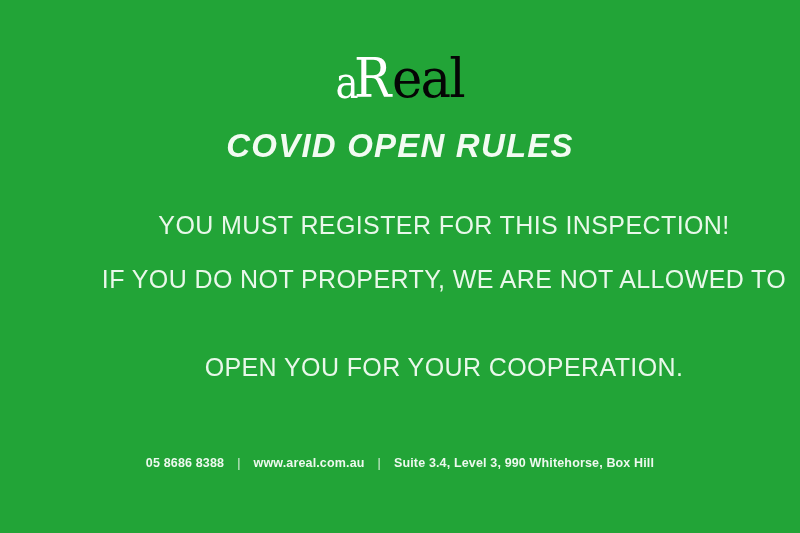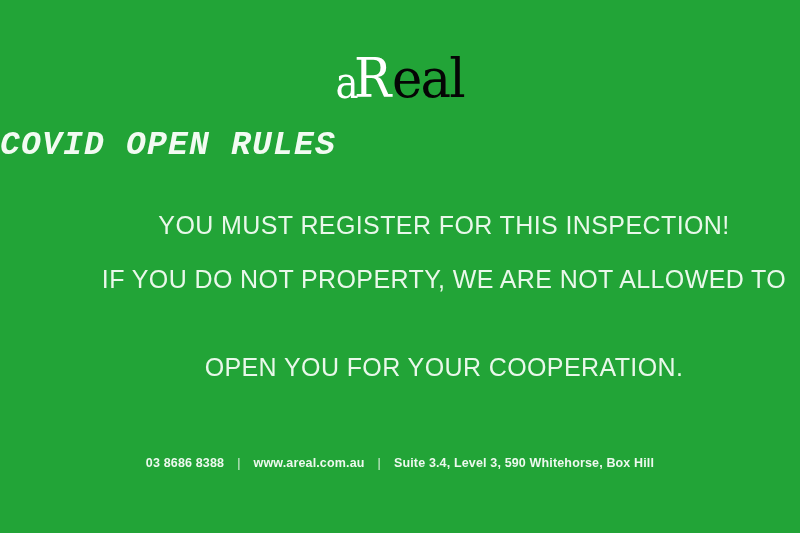--- a/index.html
+++ b/index.html
@@ -71,22 +71,23 @@
     transform: scaleX(0.95);
     transform-origin: left bottom;
   }
 
   
   .headline {
     position: absolute;
     top: 126px;
     left: 0;
     width: 800px;
+    text-align: center;
     color: #f2fbf2;
-    font-family: Liberation Mono, monospace;
+    font-family: Liberation Sans, sans-serif;
     font-weight: 700;
     font-style: italic;
     font-size: 33px;
     letter-spacing: 1.2px;
     line-height: 40px;
   }
 
   
   .body-copy {
     position: absolute;
@@ -148,16 +149,16 @@
 
   <div class="headline">COVID OPEN RULES</div>
 
   <div class="body-copy">
     <div class="body-line">YOU MUST REGISTER FOR THIS INSPECTION!</div>
     <div class="body-line">IF YOU DO NOT PROPERTY, WE ARE NOT ALLOWED TO</div>
     <div class="body-line spacer-before">OPEN YOU FOR YOUR COOPERATION.</div>
   </div>
 
   <div class="footer">
-    <span class="fitem">03 8686 8388</span><span class="sep">|</span><span class="fitem">www.areal.com.au</span><span class="sep">|</span><span class="fitem">Suite 3.4, Level 3, 590 Whitehorse, Box Hill</span>
+    <span class="fitem">05 8686 8388</span><span class="sep">|</span><span class="fitem">www.areal.com.au</span><span class="sep">|</span><span class="fitem">Suite 3.4, Level 3, 990 Whitehorse, Box Hill</span>
   </div>
 
 </div>
 
 </body></html>

